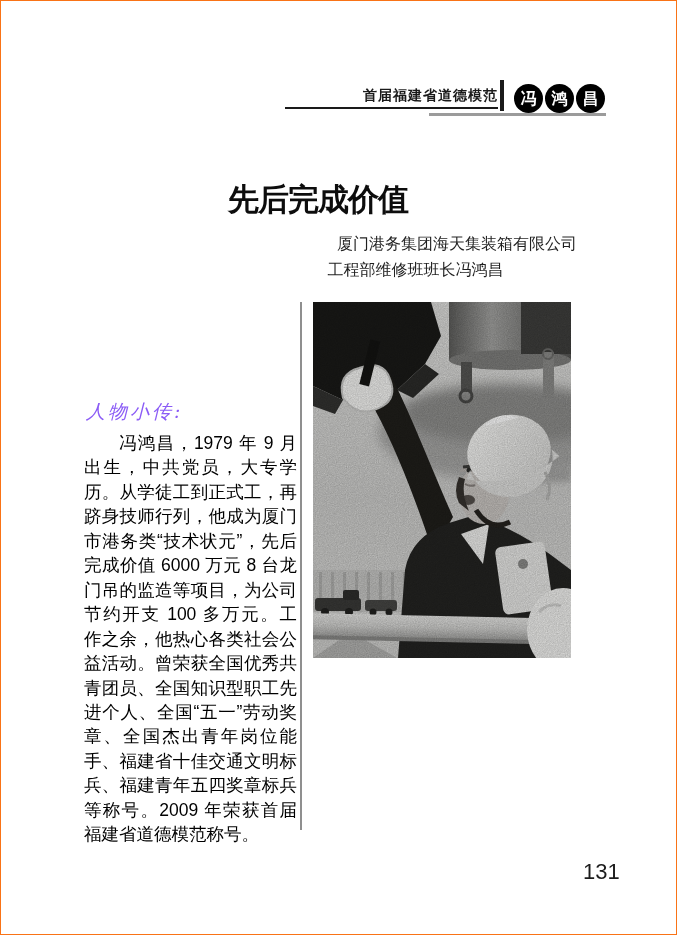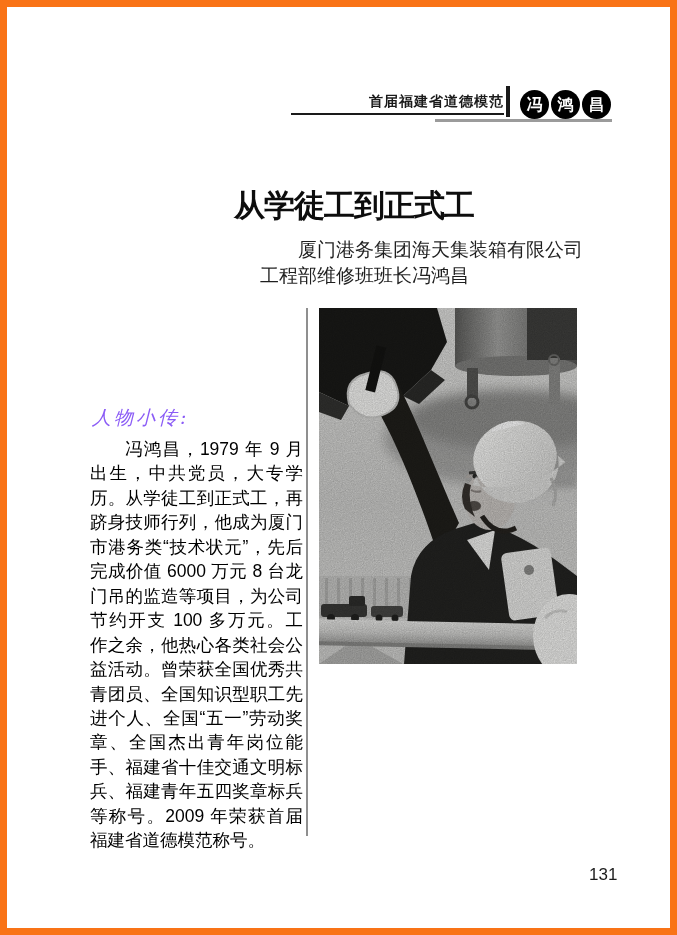--- a/index.html
+++ b/index.html
@@ -1,21 +1,21 @@
 <!DOCTYPE html>
 <html><head>
 <meta charset="utf-8">
 <style>
   html,body{margin:0;padding:0;background:#f2f2f2;}
   .page{
     position:relative;
     width:677px;height:935px;
     margin:0 auto;
     background:#ffffff;
-    border:7px solid #f97316;
+    border:1px solid #f97316;
     box-sizing:border-box;
     font-family:"Liberation Sans", sans-serif;
     color:#141414;
     overflow:hidden;
   }
   
   .running-head{
     position:absolute;top:86px;left:357px;width:140px;
     text-align:right;
     font-size:14px;font-weight:bold;letter-spacing:1px;color:#1a1a1a;
@@ -32,58 +32,58 @@
     display:inline-block;
   }
   .head-rule-gray{position:absolute;left:428px;top:112px;width:177px;height:3px;background:#9b9b9b;}
   
   .title{
     position:absolute;left:227px;top:178px;margin:0;
     font-family:"DejaVu Sans", sans-serif;
     font-size:31px;font-weight:900;letter-spacing:-1px;color:#0d0d0d;
     white-space:nowrap;
   }
-  .byline{position:absolute;left:253px;top:230px;width:323px;font-size:19px;line-height:26px;color:#1f1f1f;}
+  .byline{position:absolute;left:253px;top:230px;width:323px;font-size:16px;line-height:26px;color:#1f1f1f;}
   .byline-1{text-align:right;white-space:nowrap;}
-  .byline-2{text-align:left;white-space:nowrap;}
+  .byline-2{text-align:center;white-space:nowrap;}
   
   .bio-heading{
     position:absolute;left:85px;top:398px;
     font-family:"DejaVu Serif", serif;font-style:italic;
     font-size:19px;letter-spacing:3px;color:#8b5cf6;
     white-space:nowrap;
   }
   .bio-text{
     position:absolute;left:83px;top:430px;width:213px;margin:0;
     font-size:17.5px;line-height:24.45px;
     text-align:justify;text-justify:inter-ideograph;
     text-indent:2em;color:#000000;
   }
   
   .col-divider{position:absolute;left:299px;top:301px;width:2px;height:528px;background:#8f8f8f;}
   .photo{position:absolute;left:312px;top:301px;width:258px;height:356px;margin:0;overflow:hidden;}
   .photo svg{display:block;}
-  .page-number{position:absolute;left:582px;top:858px;font-size:17px;color:#1c1c1c;}
+  .page-number{position:absolute;left:582px;top:858px;font-size:22px;color:#1c1c1c;}
 </style>
 </head>
 <body>
 
 <div class="page">
 
   <div class="running-head">首届福建省道德模范</div>
   <div class="head-rule-black"></div>
   <div class="head-bar"></div>
   <div class="badges">
     <span class="badge">冯</span>
     <span class="badge">鸿</span>
     <span class="badge">昌</span>
   </div>
   <div class="head-rule-gray"></div>
 
-  <h1 class="title">从学徒工到正式工</h1>
+  <h1 class="title">先后完成价值</h1>
   <div class="byline">
     <div class="byline-1">厦门港务集团海天集装箱有限公司</div>
     <div class="byline-2">工程部维修班班长冯鸿昌</div>
   </div>
 
   <div class="bio-heading">人物小传:</div>
   <p class="bio-text">冯鸿昌，1979 年 9 月出生，中共党员，大专学历。从学徒工到正式工，再跻身技师行列，他成为厦门市港务类“技术状元”，先后完成价值 6000 万元 8 台龙门吊的监造等项目，为公司节约开支 100 多万元。工作之余，他热心各类社会公益活动。曾荣获全国优秀共青团员、全国知识型职工先进个人、全国“五一”劳动奖章、全国杰出青年岗位能手、福建省十佳交通文明标兵、福建青年五四奖章标兵等称号。2009 年荣获首届福建省道德模范称号。</p>
 
   <div class="col-divider"></div>
 

